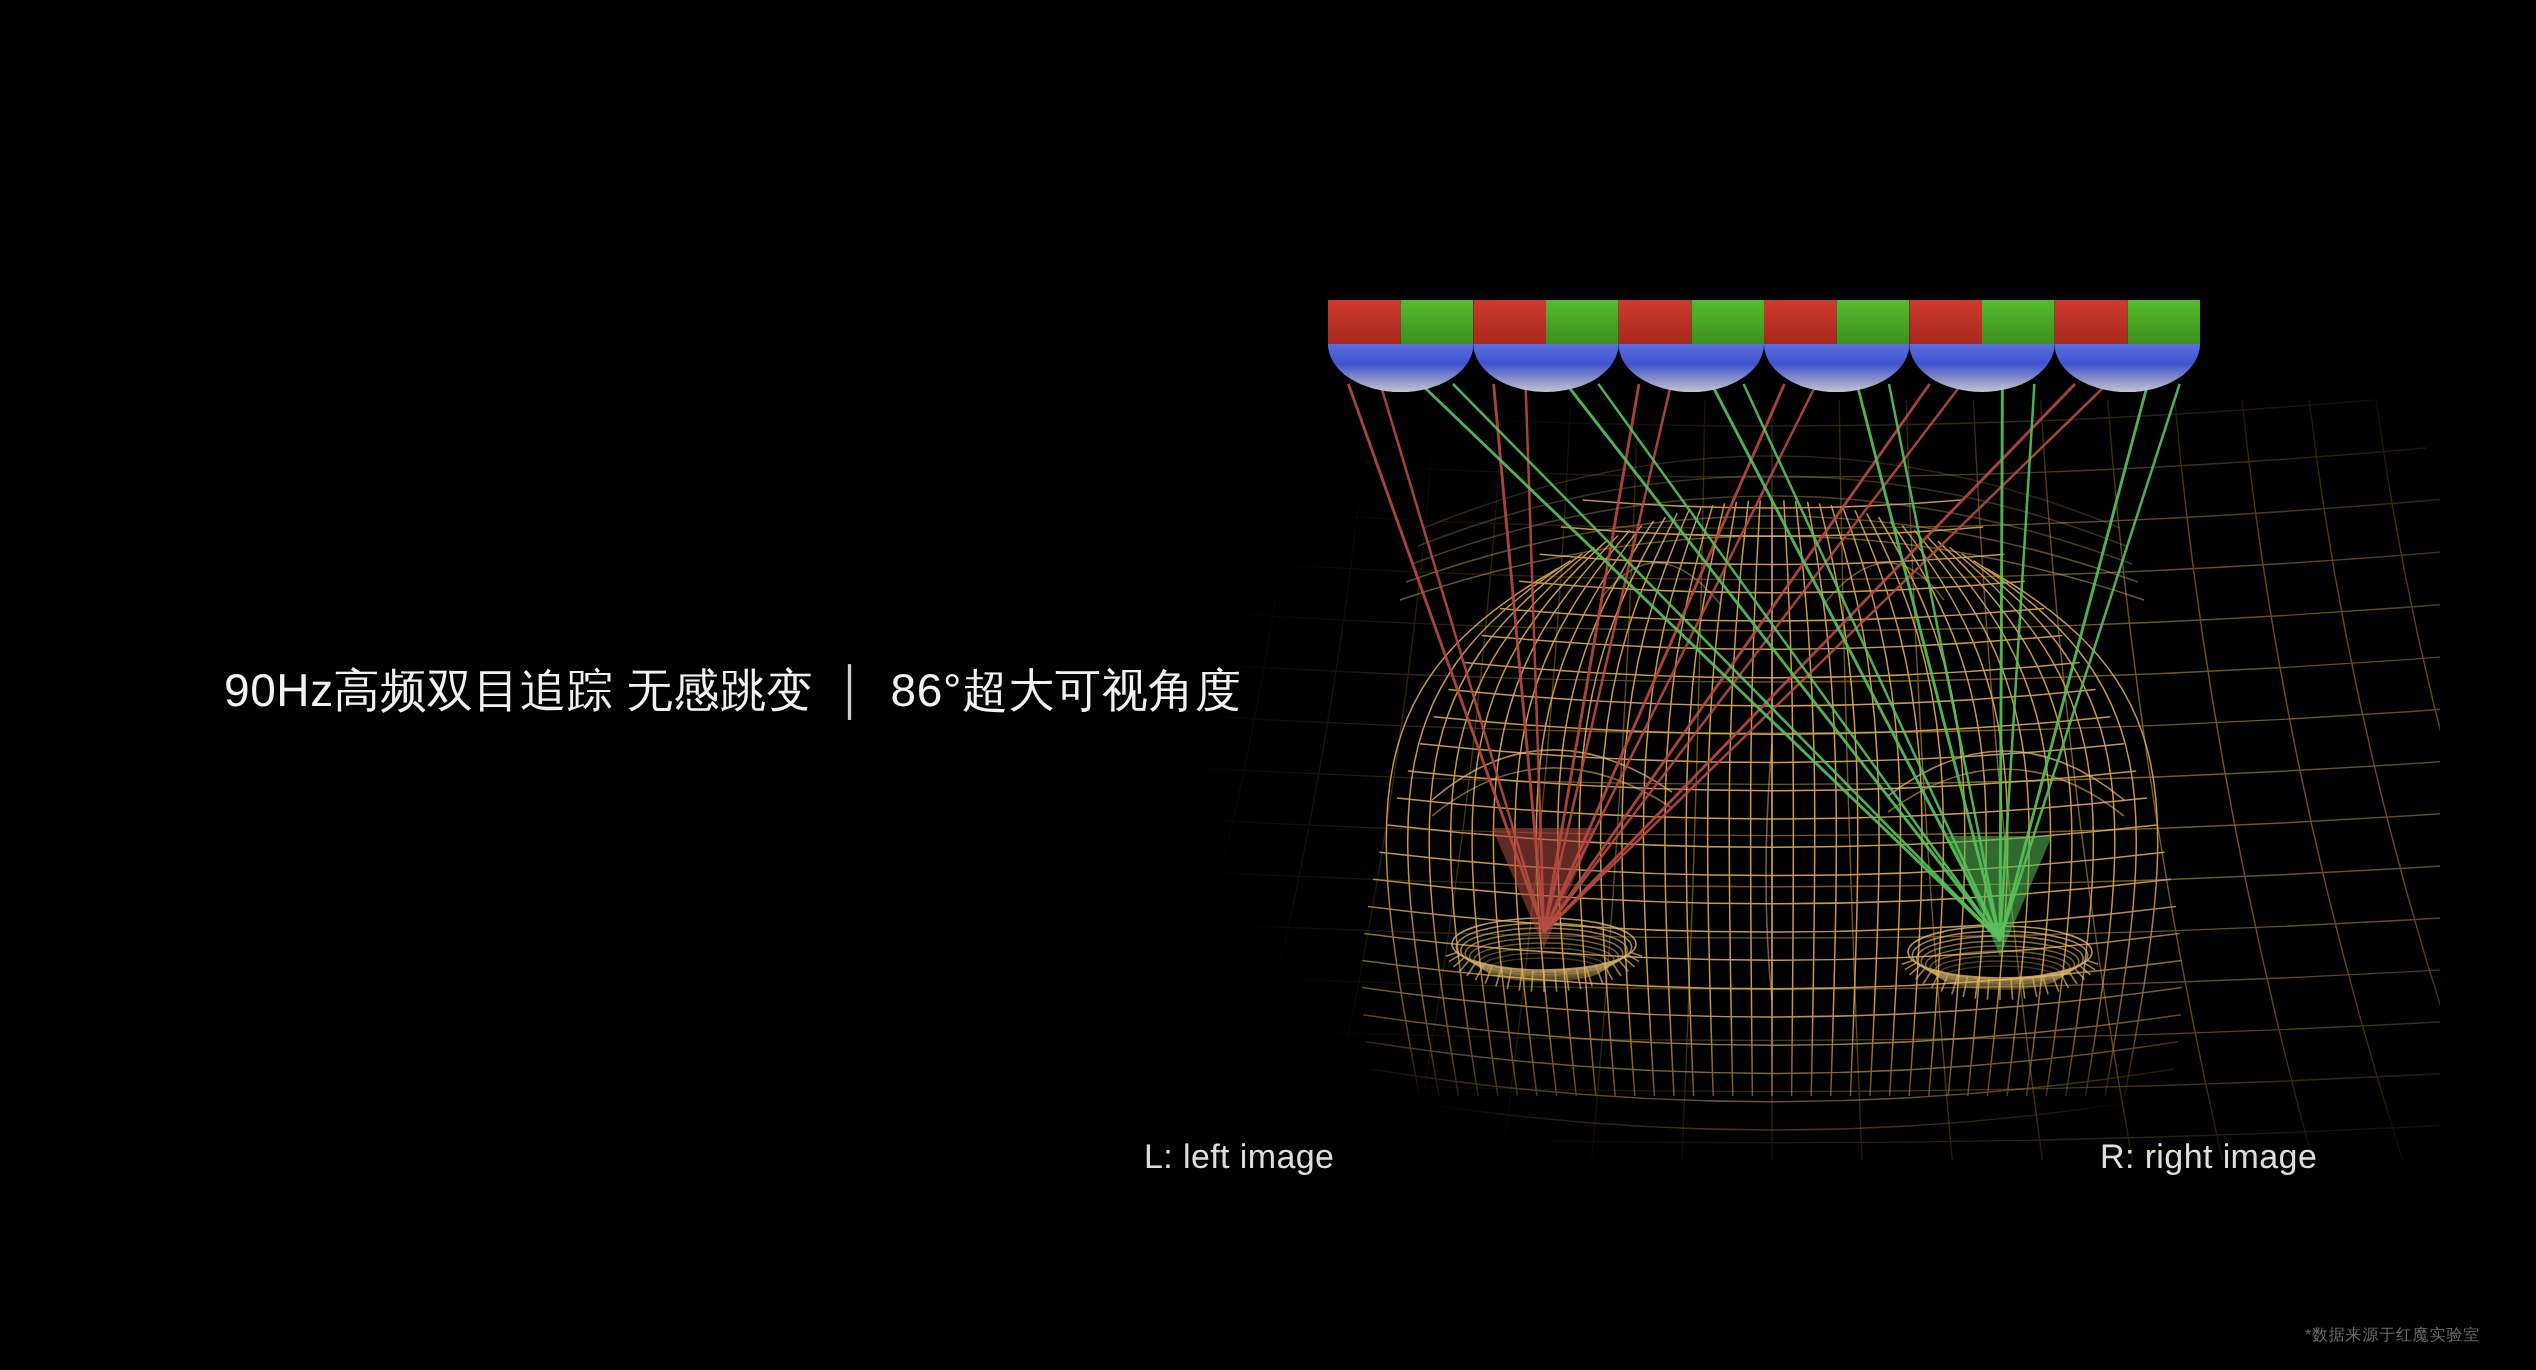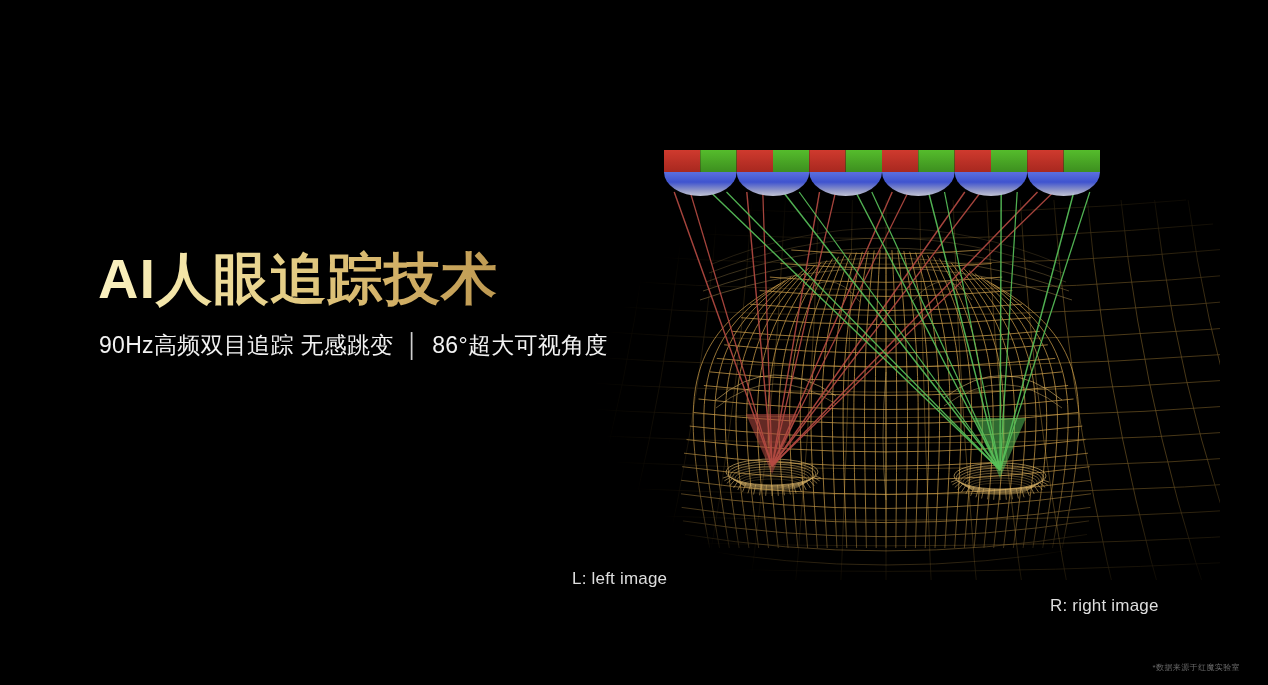--- a/index.html
+++ b/index.html
@@ -28,21 +28,21 @@
     line-height: 1.1;
     white-space: nowrap;
     background: linear-gradient(100deg, #fbf3c4 0%, #f3e4a6 22%, #e4cd85 48%, #d4b268 72%, #bd9850 100%);
     -webkit-background-clip: text;
     background-clip: text;
     color: transparent;
     -webkit-text-fill-color: transparent;
   }
   #subheadline {
     position: absolute;
-    left: 99px;
+    left: 112px;
     top: 330px;
     font-size: 23px;
     font-weight: 400;
     color: #f2f2f2;
     white-space: nowrap;
     letter-spacing: 0.3px;
   }
   #subheadline .sep {
     color: #cfcfcf;
     padding: 0 12px;
@@ -52,21 +52,21 @@
   
   .caption {
     position: absolute;
     top: 569px;
     font-size: 17px;
     color: #dedede;
     white-space: nowrap;
     letter-spacing: 0.2px;
   }
   #caption-left  { left: 572px; text-align: center; }
-  #caption-right { left: 1050px; margin-top: 27px; }
+  #caption-right { left: 1050px; }
 
   
   #footnote {
     position: absolute;
     right: 28px;
     bottom: 12px;
     font-size: 8px;
     color: #6a6a6a;
     white-space: nowrap;
     letter-spacing: 0.4px;
@@ -419,21 +419,20 @@
         <path d="M 882.0 172 A 36.3 24.0 0 0 0 954.7 172 Z" fill="url(#lensGrad)" opacity="0.96"></path>
         <rect x="954.7" y="150" width="36.3" height="22" fill="url(#redBar)"></rect>
         <rect x="991.0" y="150" width="36.3" height="22" fill="url(#greenBar)"></rect>
         <path d="M 954.7 172 A 36.3 24.0 0 0 0 1027.3 172 Z" fill="url(#lensGrad)" opacity="0.96"></path>
         <rect x="1027.3" y="150" width="36.3" height="22" fill="url(#redBar)"></rect>
         <rect x="1063.7" y="150" width="36.3" height="22" fill="url(#greenBar)"></rect>
         <path d="M 1027.3 172 A 36.3 24.0 0 0 0 1100.0 172 Z" fill="url(#lensGrad)" opacity="0.96"></path>
       </g>
   </svg>
 
-  <div id="headline">AI人眼追踪技术</div>
 
   <div id="subheadline">
     <span>90Hz高频双目追踪 无感跳变</span><span class="sep">│</span><span>86°超大可视角度</span>
   </div>
 
   <div class="caption" id="caption-left">L: left image</div>
   <div class="caption" id="caption-right">R: right image</div>
 
   <div id="footnote">*数据来源于红魔实验室</div>
 </div>

